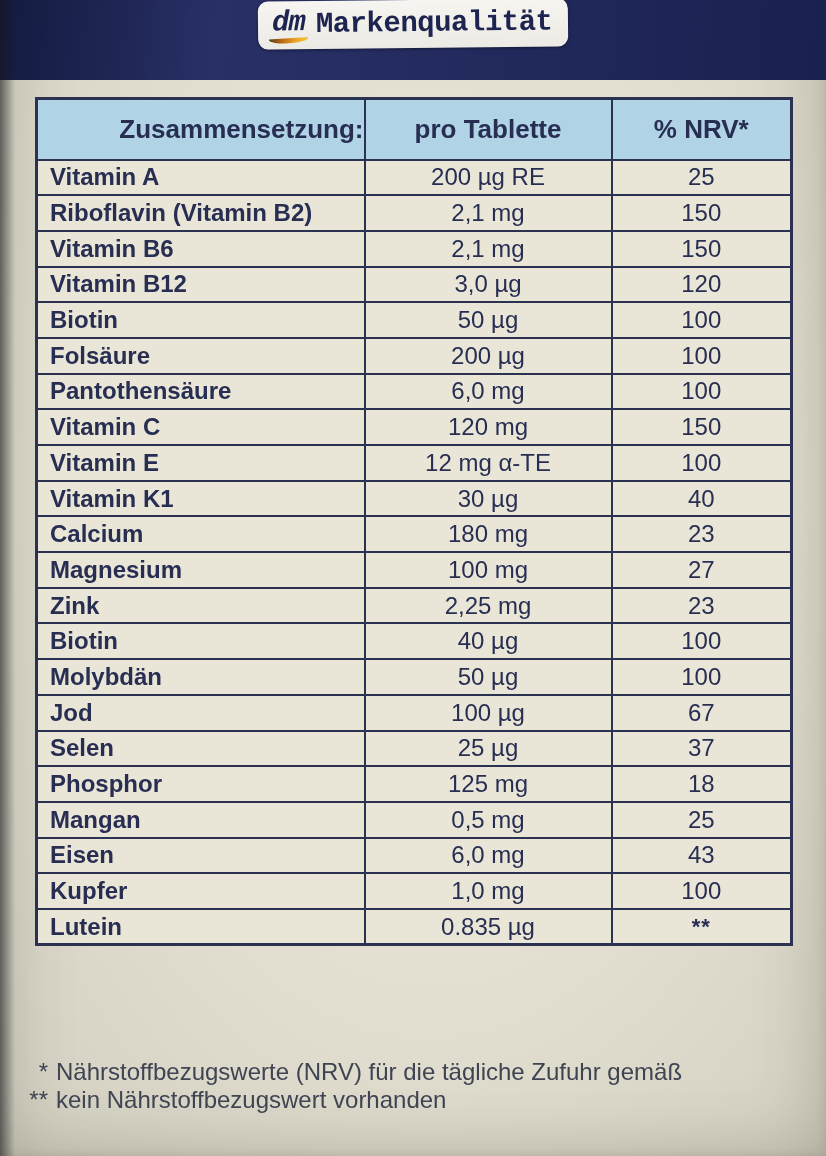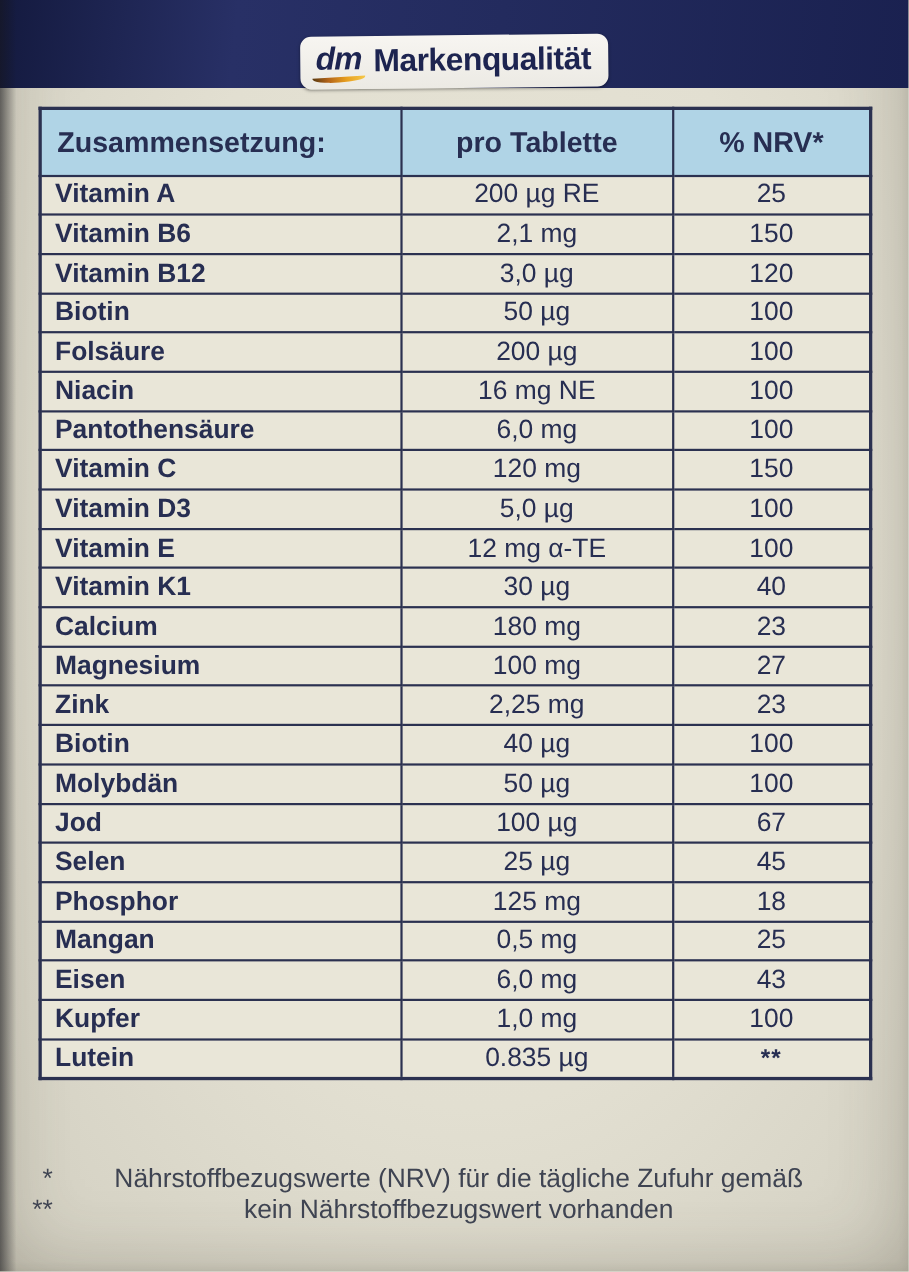--- a/index.html
+++ b/index.html
@@ -24,22 +24,23 @@
   }
   .photo::before{
     content:'';position:absolute;left:0;top:0;bottom:0;width:15px;
     background:linear-gradient(90deg, rgba(22,22,28,.55), rgba(22,22,28,0));
     z-index:6;pointer-events:none;
   }
   
   .banner{
     position:absolute;left:0;top:0;width:826px;height:80px;
     background:linear-gradient(96deg, #141a3f 0%, #283066 26%, var(--banner-navy) 55%, #1a2150 100%);
-    display:flex;align-items:flex-end;justify-content:center;
+    display:flex;align-items:flex-start;justify-content:center;
     z-index:2;
+    font-family:Liberation Mono, monospace;
   }
   .pill{
     background:linear-gradient(180deg,#f7f5f1,#eceae4);
     border-radius:10px;
     padding:5px 16px 7px 14px;
     display:flex;align-items:center;gap:9px;
     box-shadow:0 1px 3px rgba(0,0,0,.45);
     transform:rotate(-0.6deg);
   }
   .dm{
@@ -63,32 +64,32 @@
     background:var(--cell-beige);
     border:3px solid var(--border-navy);
     color:var(--text-navy);
   }
   col.c1{width:328px;} col.c2{width:247px;} col.c3{width:180px;}
   th,td{border:2px solid var(--border-navy);vertical-align:middle;}
   thead th{
     height:61px;background:var(--header-blue);
     font-size:26px;font-weight:bold;
   }
-  thead th.c1{text-align:left;padding-left:14px;}
+  thead th.c1{text-align:right;padding-left:14px;}
   tbody td{height:35.7px;font-size:24px;text-align:center;font-weight:normal;}
   tbody td.c1{text-align:left;padding-left:12px;font-weight:bold;border-radius:14px;}
   tbody td.c3.stars{font-weight:bold;letter-spacing:1px;font-size:22px;}
   
   .footnotes{
     position:absolute;left:18px;top:1058px;width:760px;z-index:2;
     color:var(--footnote-gray);font-size:24px;line-height:1.18;
   }
   .fn{display:flex;align-items:flex-start;}
   .fn .marker{flex:none;width:38px;text-align:right;padding-right:8px;}
-  .fn .fn-text{flex:1;text-align:center;}
+  .fn .fn-text{flex:1;}
 </style>
 </head>
 <body>
 
 <div class="photo">
 
   <div class="banner">
     <div class="pill">
       <span class="dm">dm<span class="dm-swoosh"></span></span>
       <span class="brand-label">Markenqualität</span>
@@ -109,60 +110,55 @@
           <th class="c3">% NRV*</th>
         </tr>
       </thead>
       <tbody>
           <tr>
             <td class="c1">Vitamin A</td>
             <td class="c2">200 µg RE</td>
             <td class="c3">25</td>
           </tr>
           <tr>
+            <td class="c1">Riboflavin (Vitamin B2)</td>
+            <td class="c2">2,1 mg</td>
+            <td class="c3">150</td>
+          </tr>
+          <tr>
             <td class="c1">Vitamin B6</td>
             <td class="c2">2,1 mg</td>
             <td class="c3">150</td>
           </tr>
           <tr>
             <td class="c1">Vitamin B12</td>
             <td class="c2">3,0 µg</td>
             <td class="c3">120</td>
           </tr>
           <tr>
             <td class="c1">Biotin</td>
             <td class="c2">50 µg</td>
             <td class="c3">100</td>
           </tr>
           <tr>
             <td class="c1">Folsäure</td>
             <td class="c2">200 µg</td>
             <td class="c3">100</td>
           </tr>
           <tr>
-            <td class="c1">Niacin</td>
-            <td class="c2">16 mg NE</td>
-            <td class="c3">100</td>
-          </tr>
-          <tr>
             <td class="c1">Pantothensäure</td>
             <td class="c2">6,0 mg</td>
             <td class="c3">100</td>
           </tr>
           <tr>
             <td class="c1">Vitamin C</td>
             <td class="c2">120 mg</td>
             <td class="c3">150</td>
           </tr>
           <tr>
-            <td class="c1">Vitamin D3</td>
-            <td class="c2">5,0 µg</td>
-            <td class="c3">100</td>
-          </tr>
-          <tr>
             <td class="c1">Vitamin E</td>
             <td class="c2">12 mg α-TE</td>
             <td class="c3">100</td>
           </tr>
           <tr>
             <td class="c1">Vitamin K1</td>
             <td class="c2">30 µg</td>
             <td class="c3">40</td>
           </tr>
           <tr>
@@ -191,21 +187,21 @@
             <td class="c3">100</td>
           </tr>
           <tr>
             <td class="c1">Jod</td>
             <td class="c2">100 µg</td>
             <td class="c3">67</td>
           </tr>
           <tr>
             <td class="c1">Selen</td>
             <td class="c2">25 µg</td>
-            <td class="c3">45</td>
+            <td class="c3">37</td>
           </tr>
           <tr>
             <td class="c1">Phosphor</td>
             <td class="c2">125 mg</td>
             <td class="c3">18</td>
           </tr>
           <tr>
             <td class="c1">Mangan</td>
             <td class="c2">0,5 mg</td>
             <td class="c3">25</td>

